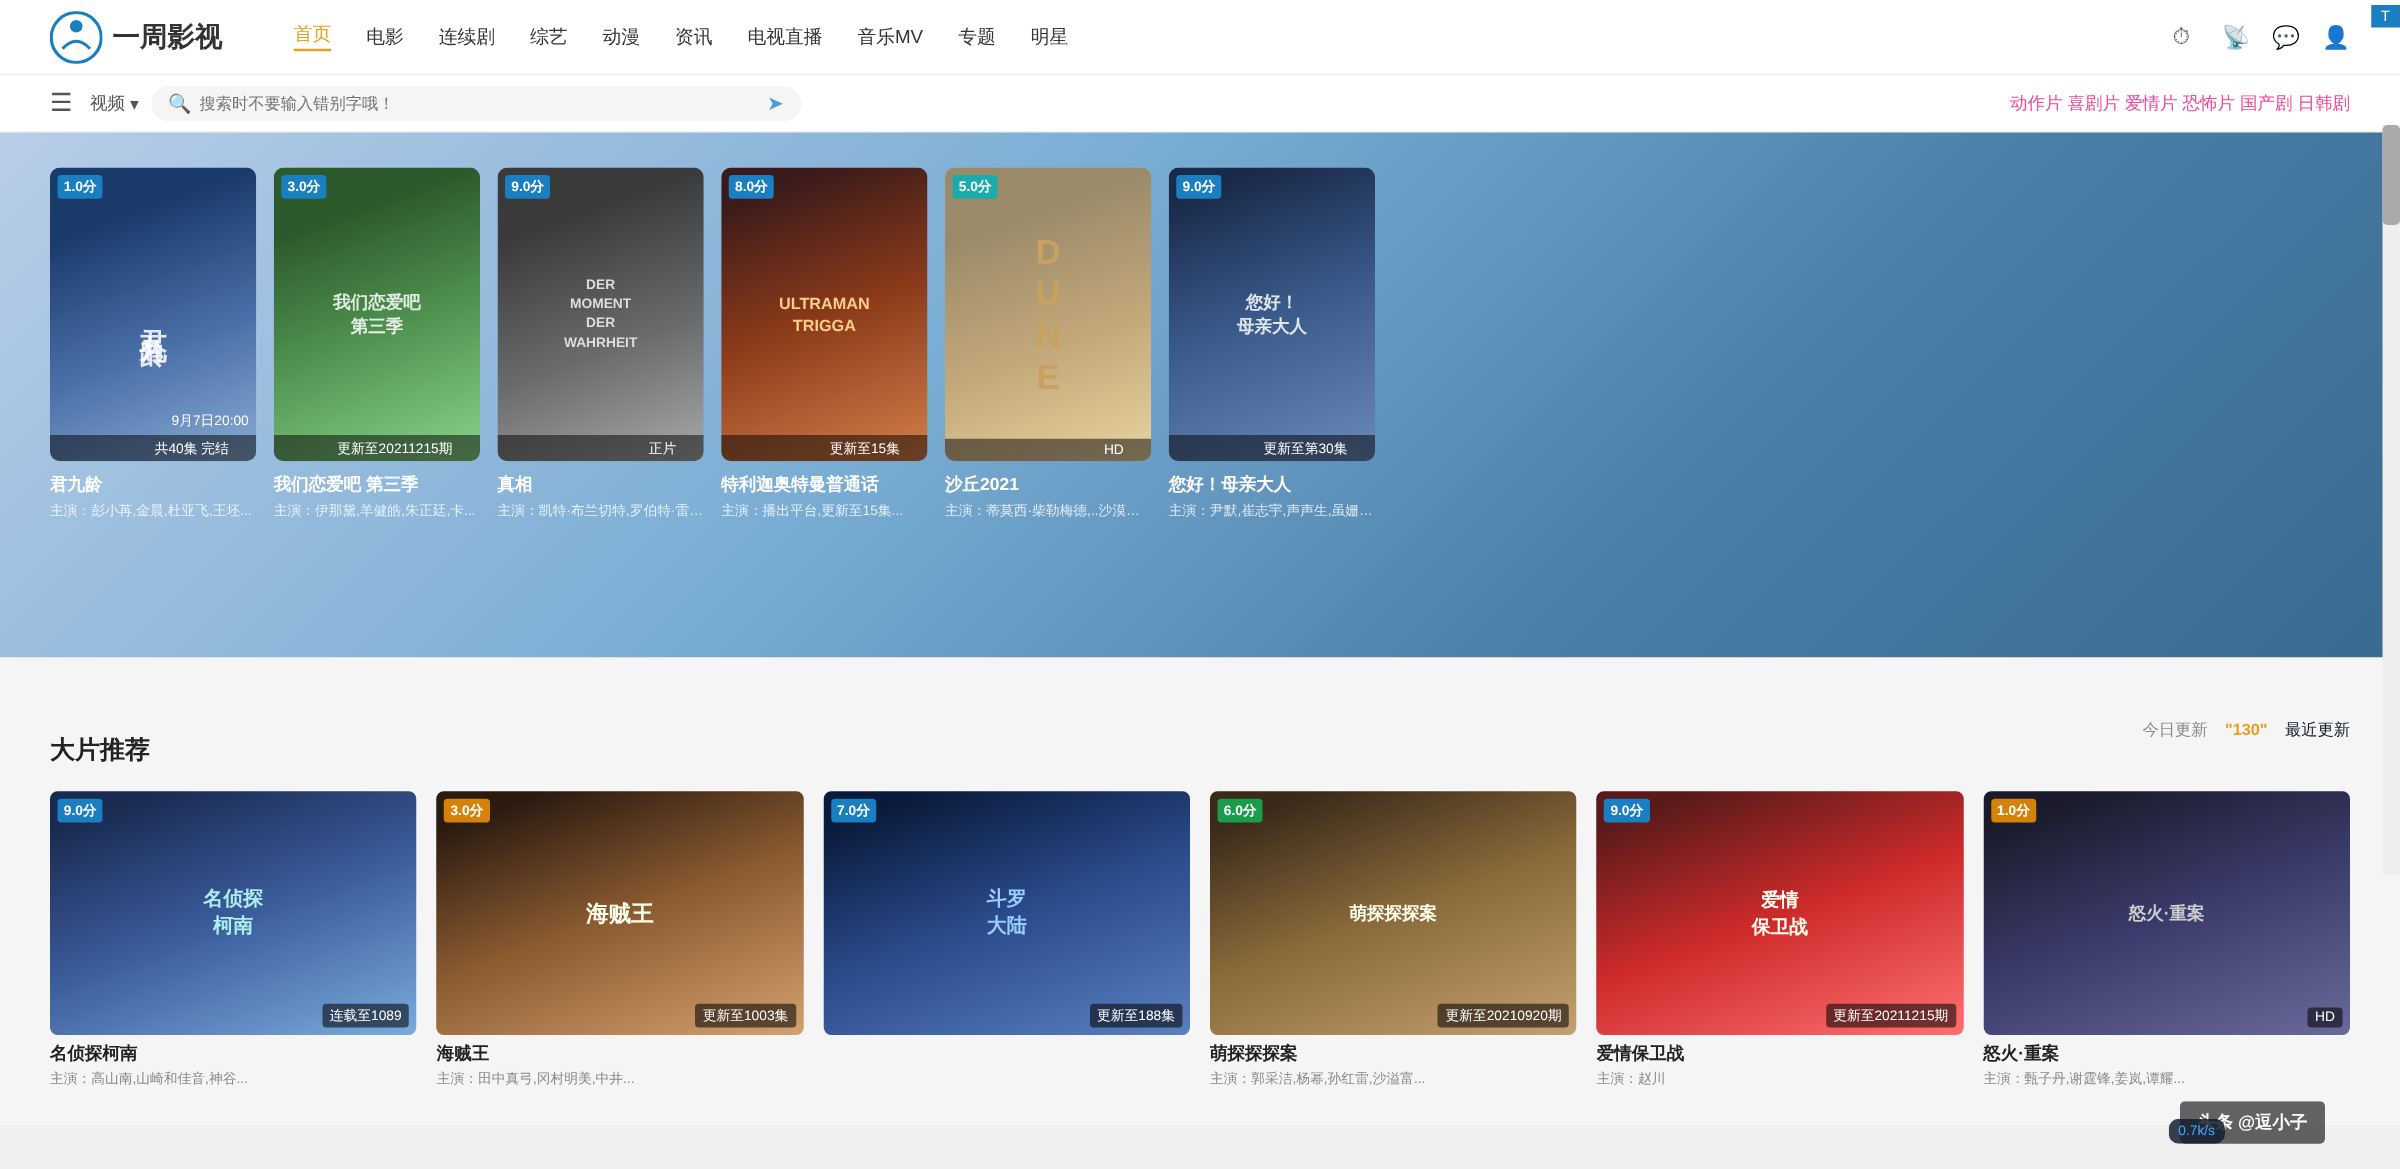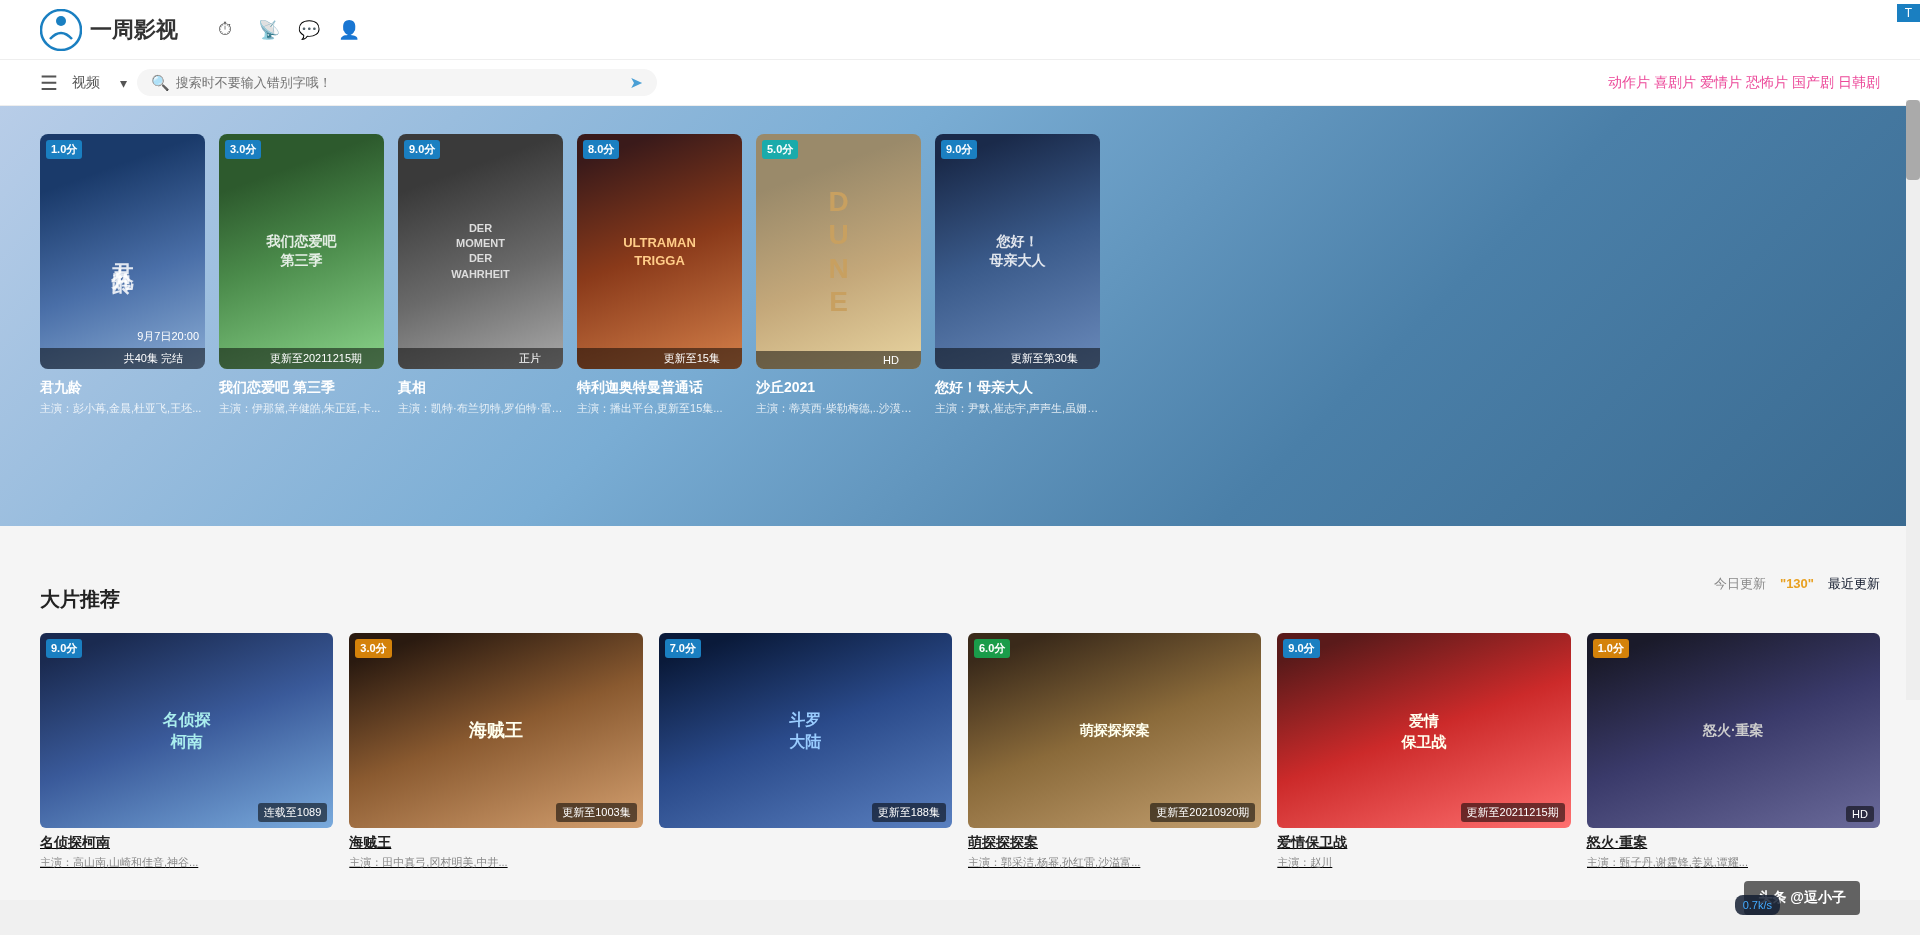--- a/index.html
+++ b/index.html
@@ -12,21 +12,21 @@
       align-items: center;
       padding: 0 40px;
       height: 60px;
       border-bottom: 1px solid #eee;
       position: relative;
       z-index: 10;
     }
     .logo-area {
       display: flex;
       align-items: center;
-      margin-right: 40px;
+      margin-right: 57px;
     }
     .logo-icon {
       width: 42px;
       height: 42px;
       margin-right: 8px;
     }
     .logo-text {
       font-size: 22px;
       color: #333;
       font-weight: bold;
@@ -67,21 +67,21 @@
       display: flex;
       align-items: center;
       padding: 0 40px;
       height: 46px;
       border-bottom: 1px solid #eee;
     }
     .hamburger { font-size: 20px; cursor: pointer; color: #555; margin-right: 14px; }
     .video-dropdown {
       display: flex;
       align-items: center;
-      gap: 20px;
+      gap: 4px;
       font-size: 14px;
       color: #555;
       cursor: pointer;
       margin-right: 10px;
     }
     .search-area {
       display: flex;
       align-items: center;
       background: #f5f5f5;
       border-radius: 20px;
@@ -292,21 +292,20 @@
       bottom: 6px;
       right: 6px;
       background: rgba(0,0,0,0.55);
       color: #fff;
       font-size: 11px;
       padding: 2px 6px;
       border-radius: 3px;
     }
     .movie-info {
       padding: 6px 0 2px 0;
-      text-decoration: underline;
     }
     .movie-title {
       font-size: 14px;
       font-weight: bold;
       color: #222;
       margin-bottom: 3px;
     }
     .movie-cast {
       font-size: 11px;
       color: #888;
@@ -386,20 +385,32 @@
 <nav class="top-nav">
   <div class="logo-area">
     <svg class="logo-icon" viewBox="0 0 42 42" xmlns="http://www.w3.org/2000/svg">
       <circle cx="21" cy="21" r="20" fill="none" stroke="#1a7fc1" stroke-width="2.5"></circle>
       <circle cx="21" cy="12" r="5" fill="#1a7fc1"></circle>
       <path d="M10 30 Q21 18 32 30" stroke="#1a7fc1" stroke-width="2.5" fill="none"></path>
     </svg>
     <span class="logo-text">一周影视</span>
   </div>
 
+  <div class="main-nav">
+    <a class="nav-item active">首页</a>
+    <a class="nav-item">电影</a>
+    <a class="nav-item">连续剧</a>
+    <a class="nav-item">综艺</a>
+    <a class="nav-item">动漫</a>
+    <a class="nav-item">资讯</a>
+    <a class="nav-item">电视直播</a>
+    <a class="nav-item">音乐MV</a>
+    <a class="nav-item">专题</a>
+    <a class="nav-item">明星</a>
+  </div>
 
   <div class="nav-right">
     <span class="nav-icon">⏱</span>
     <span class="nav-icon">📡</span>
     <span class="nav-icon">💬</span>
     <span class="nav-icon">👤</span>
   </div>
 </nav>
 
 <div class="second-bar">

